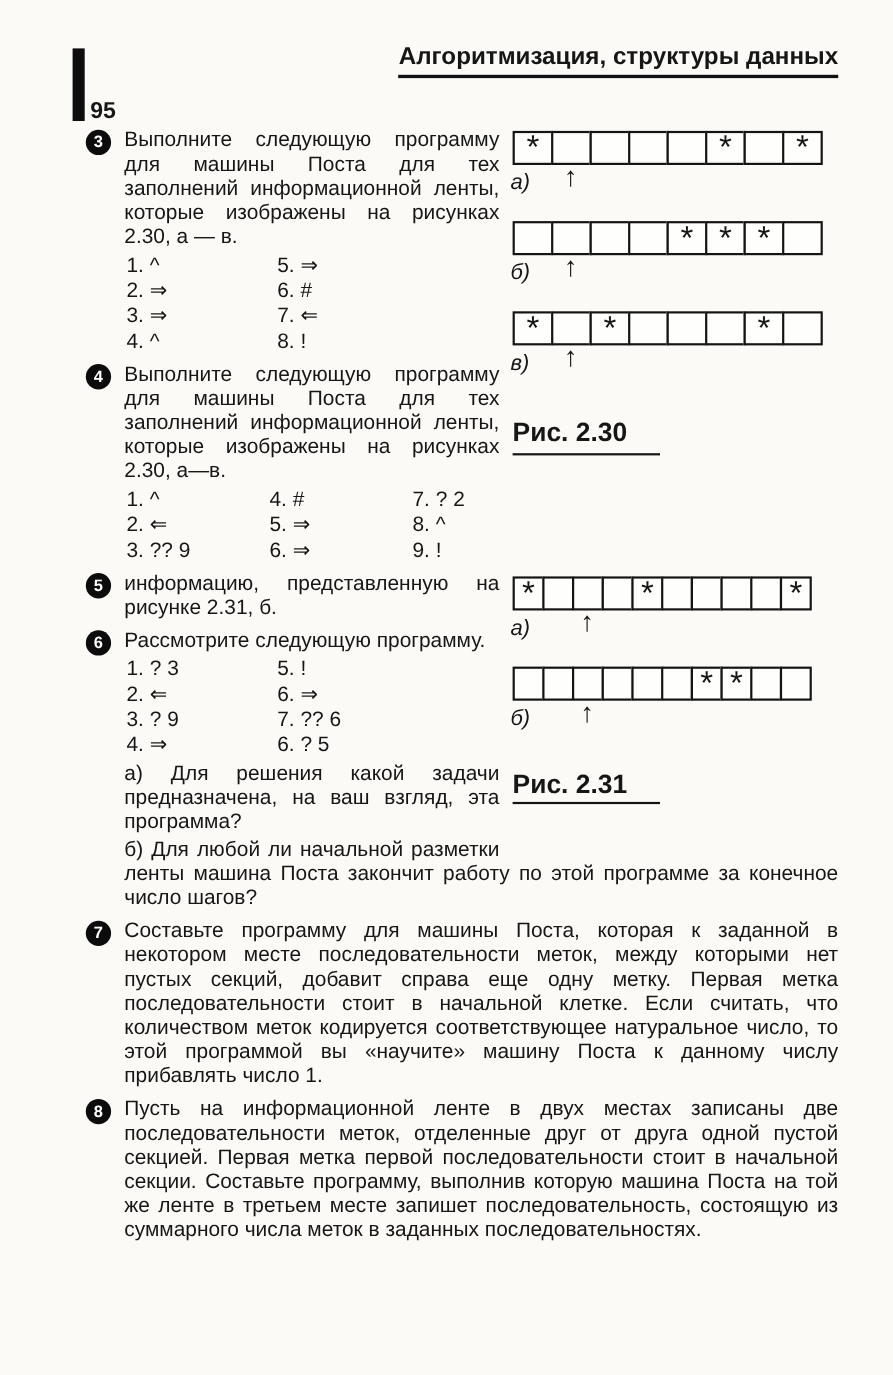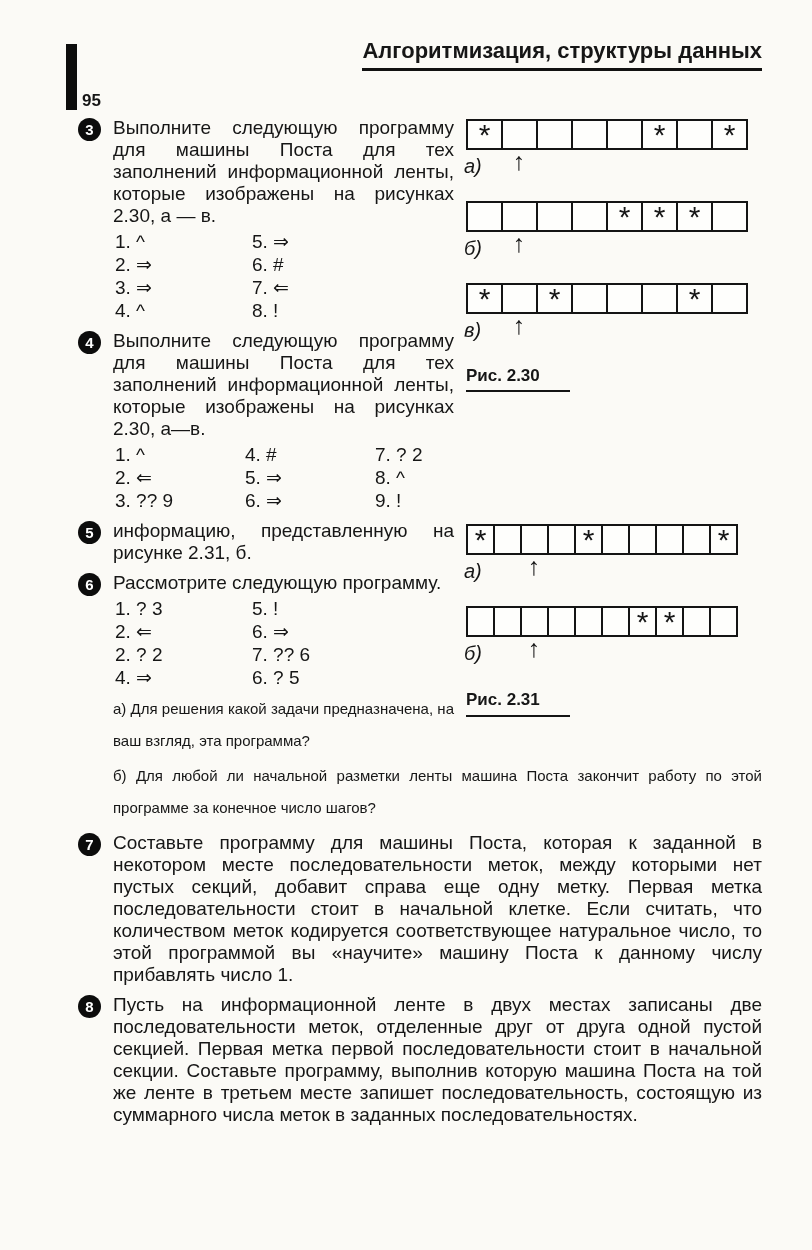--- a/index.html
+++ b/index.html
@@ -9,40 +9,40 @@
     font-family:"Liberation Sans", sans-serif;
     color:#161616;
     position:relative;
     overflow:hidden;
   }
   .page { position:absolute; inset:0; padding:38px 50px 0 78px; }
 
   
   .pageno-block { position:absolute; left:66px; top:44px; display:flex; align-items:flex-end; gap:5px; }
   .pageno-bar { width:11px; height:66px; background:#0d0d0d; }
-  .pageno { font-weight:bold; font-size:17px; line-height:19px; }
+  .pageno { font-weight:bold; font-size:21px; line-height:19px; }
 
   
   .header {
     margin-left:auto; width:fit-content; text-align:right;
     font-weight:bold; font-size:22px; line-height:26px;
     padding-bottom:4px; border-bottom:3px solid #111;
   }
 
   .content { margin-top:46px; }
 
   
   .problem { position:relative; padding-left:35px; margin-bottom:8px; }
   .pnum {
     position:absolute; left:0; top:1px; width:23px; height:23px; border-radius:50%;
     background:#0c0c0c; color:#fff; font-size:15px; font-weight:bold;
     text-align:center; line-height:23px;
   }
   .ptext { font-size:19px; line-height:22px; text-align:justify; }
-  .qtext { font-size:15px; line-height:32px; text-align:justify; margin-top:3px; }
+  .qtext { font-size:19px; line-height:22px; text-align:justify; margin-top:3px; }
 
   .steps { display:flex; font-size:19px; line-height:23px; margin:3px 0 4px 2px; }
   .steps .step-col { width:137px; }
   .steps.cols3 .step-col { width:130px; }
   .steps .step-col:last-child { width:auto; }
   .step { height:23px; white-space:pre; }
 
   
   .fig-float { float:right; width:296px; margin-left:12px; padding-top:2px; }
   .fig-230 { margin-bottom:60px; }
@@ -55,22 +55,22 @@
     background:#fefefc; font-size:30px;
     display:flex; align-items:center; justify-content:center;
   }
   .tape-cell:first-child { margin-left:0; }
   .fig-231 .tape-cell { width:29px; }
   .tape-ptr { position:relative; height:30px; }
   .tape-label { position:absolute; left:-2px; top:5px; font-size:20px; font-style:italic; }
   .tape-arrow { position:absolute; top:-2px; font-size:25px; line-height:26px; font-weight:bold; }
 
   .fig-caption {
-    font-weight:bold; font-size:17px; display:inline-block;
-    border-bottom:2px solid #141414; padding:0 30px 4px 0; margin-top:1px;
+    font-weight:bold; font-size:24px; display:inline-block;
+    border-bottom:2px solid #141414; padding:0 30px 4px 0; margin-top:15px;
   }
 </style>
 </head>
 <body>
 
 <div class="page">
 
   <div class="pageno-block">
     <div class="pageno-bar"></div>
     <div class="pageno">95</div>
@@ -211,21 +211,21 @@
       </div>
     </div>
 
     <div class="problem">
       <div class="pnum">6</div>
       <div class="ptext">Рассмотрите следующую программу.</div>
       <div class="steps">
           <div class="step-col">
             <div class="step">1. ? 3</div>
             <div class="step">2. ⇐</div>
-            <div class="step">2. ? 2</div>
+            <div class="step">3. ? 9</div>
             <div class="step">4. ⇒</div>
           </div>
           <div class="step-col">
             <div class="step">5. !</div>
             <div class="step">6. ⇒</div>
             <div class="step">7. ?? 6</div>
             <div class="step">6. ? 5</div>
           </div>
         </div>
       <div class="qtext">а) Для решения какой задачи предназначена, на ваш взгляд, эта программа?</div>

